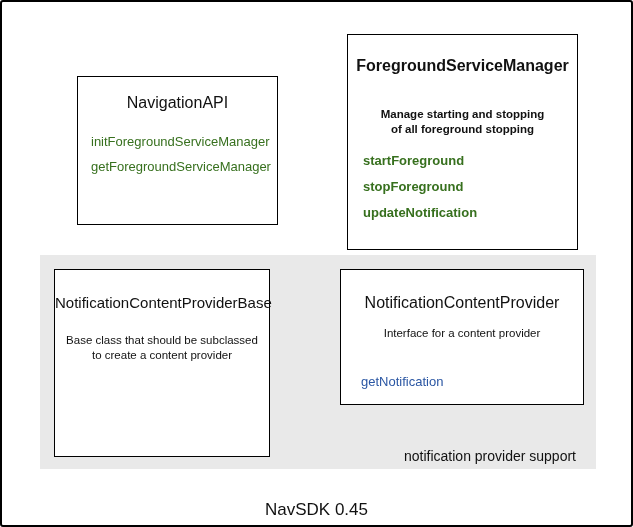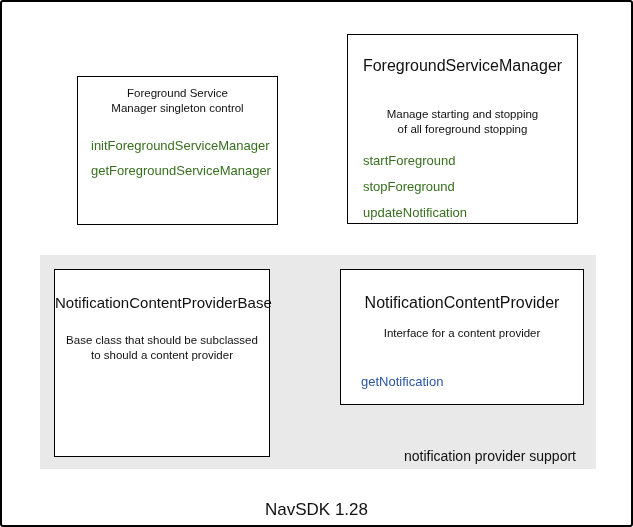--- a/index.html
+++ b/index.html
@@ -33,21 +33,21 @@
   .m-red   { color: #b03128; }
   .m-blue  { color: #2a56a3; }
   .m-gray  { color: #8d8d8d; }
 
   
   #box-nav { left: 75px; top: 74px; width: 201px; height: 149px; }
   #box-nav .methods { margin-top: 23px; padding-left: 13px; }
   #box-nav .method + .method { margin-top: 12px; }
 
   
-  #box-fsm { left: 345px; top: 32px; width: 231px; height: 190px; }
+  #box-fsm { left: 345px; top: 32px; width: 231px; height: 216px; font-weight: bold; }
   #box-fsm .box-title { margin-top: 22px; }
   #box-fsm .box-desc { margin-top: 32px; }
   #box-fsm .methods { margin-top: 17px; padding-left: 15px; }
   #box-fsm .method + .method { margin-top: 13px; }
 
   
   .group-region {
     position: absolute;
     left: 38px; top: 253px;
     width: 556px; height: 214px;
@@ -81,24 +81,21 @@
     font-size: 17px;
     color: #111111;
   }
 </style>
 </head>
 <body>
 
 <div class="canvas">
 
   <div class="class-box" id="box-nav">
-    <div class="box-desc">
-      <div>Foreground Service</div>
-      <div>Manager singleton control</div>
-    </div>
+    <div class="box-title">NavigationAPI</div>
     <div class="methods">
       <div class="method m-green">initForegroundServiceManager</div>
       <div class="method m-green">getForegroundServiceManager</div>
     </div>
   </div>
 
   <div class="class-box" id="box-fsm">
     <div class="box-title">ForegroundServiceManager</div>
     <div class="box-desc">
       <div>Manage starting and stopping</div>
@@ -110,32 +107,32 @@
       <div class="method m-green">updateNotification</div>
     </div>
   </div>
 
   <div class="group-region">
 
     <div class="class-box" id="box-base">
       <div class="box-title small">NotificationContentProviderBase</div>
       <div class="box-desc">
         <div>Base class that should be subclassed</div>
-        <div>to should a content provider</div>
+        <div>to create a content provider</div>
       </div>
     </div>
 
     <div class="class-box" id="box-ncp">
       <div class="box-title">NotificationContentProvider</div>
       <div class="box-desc">
         <div>Interface for a content provider</div>
       </div>
       <div class="methods">
         <div class="method m-blue">getNotification</div>
       </div>
     </div>
 
     <div class="group-label">notification provider support</div>
   </div>
 
-  <div class="footer-label">NavSDK 1.28</div>
+  <div class="footer-label">NavSDK 0.45</div>
 
 </div>
 
 </body></html>

